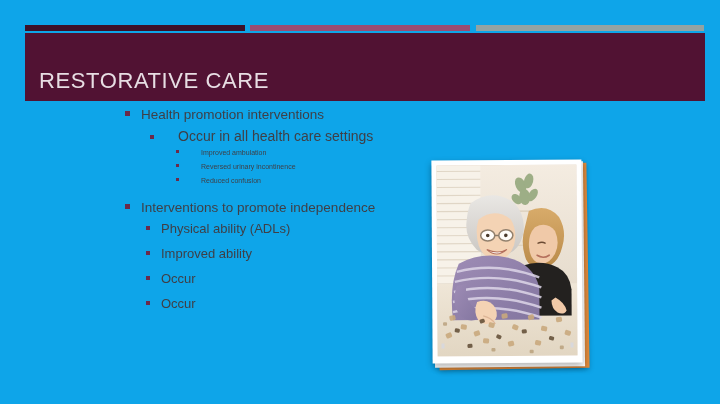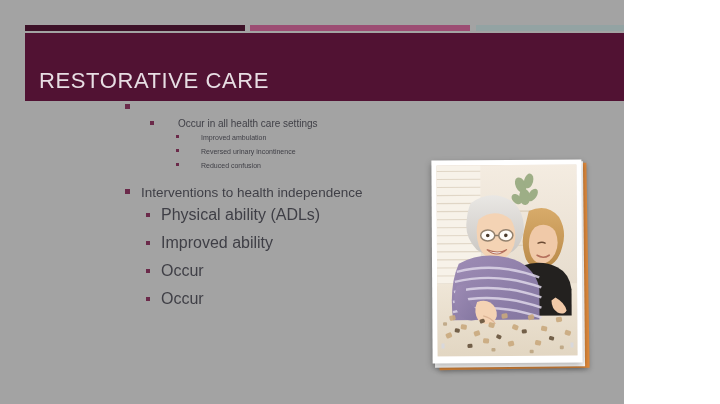--- a/index.html
+++ b/index.html
@@ -9,23 +9,23 @@
     background: #ffffff;
   }
   body {
     width: 720px;
     height: 404px;
     overflow: hidden;
     font-family: "Liberation Sans", sans-serif;
   }
   .slide {
     position: relative;
-    width: 624px;
+    width: 720px;
     height: 404px;
-    background: #a3a3a3;
+    background: #0ea5e9;
     overflow: hidden;
   }
 
   
   .accent-bars {
     position: absolute;
     top: 25px;
     left: 0;
     width: 720px;
     height: 7px;
@@ -78,29 +78,29 @@
     display: inline-block;
     flex: 0 0 auto;
     background: #6b2a4a;
   }
 
   
   .lvl1 { margin-left: 125px; font-size: 13.5px; margin-bottom: 6px; }
   .lvl1 .bullet-mark { width: 5px; height: 5px; margin-right: 11px; position: relative; top: -3px; }
 
   
-  .lvl2 { margin-left: 150px; font-size: 10px; margin-bottom: 5px; }
+  .lvl2 { margin-left: 150px; font-size: 14px; margin-bottom: 5px; }
   .lvl2 .bullet-mark { width: 4px; height: 4px; margin-right: 24px; position: relative; top: -2px; }
 
   
   .lvl3 { margin-left: 176px; font-size: 7px; margin-bottom: 7px; }
   .lvl3 .bullet-mark { width: 3px; height: 3px; margin-right: 22px; position: relative; top: -2px; }
 
   
-  .lvl2b { margin-left: 146px; font-size: 16px; margin-bottom: 10px; }
+  .lvl2b { margin-left: 146px; font-size: 13px; margin-bottom: 10px; }
   .lvl2b .bullet-mark { width: 4px; height: 4px; margin-right: 11px; position: relative; top: -3px; }
 
   .gap-before { margin-top: 16px; }
 
   
   .photo-wrap {
     position: absolute;
     left: 432px;
     top: 160px;
     width: 158px;
@@ -170,20 +170,21 @@
   </div>
 
   <div class="title-band">
     <div class="title-text">RESTORATIVE CARE</div>
   </div>
 
   <div class="body-area">
 
     <div class="bullet-row lvl1">
       <span class="bullet-mark"></span>
+      <span>Health promotion interventions</span>
     </div>
 
     <div class="bullet-row lvl2">
       <span class="bullet-mark"></span>
       <span>Occur in all health care settings</span>
     </div>
 
     <div class="bullet-row lvl3">
       <span class="bullet-mark"></span>
       <span>Improved ambulation</span>
@@ -194,21 +195,21 @@
       <span>Reversed urinary incontinence</span>
     </div>
 
     <div class="bullet-row lvl3">
       <span class="bullet-mark"></span>
       <span>Reduced confusion</span>
     </div>
 
     <div class="bullet-row lvl1 gap-before">
       <span class="bullet-mark"></span>
-      <span>Interventions to health independence</span>
+      <span>Interventions to promote independence</span>
     </div>
 
     <div class="bullet-row lvl2b">
       <span class="bullet-mark"></span>
       <span>Physical ability  (ADLs)</span>
     </div>
 
     <div class="bullet-row lvl2b">
       <span class="bullet-mark"></span>
       <span>Improved ability</span>

